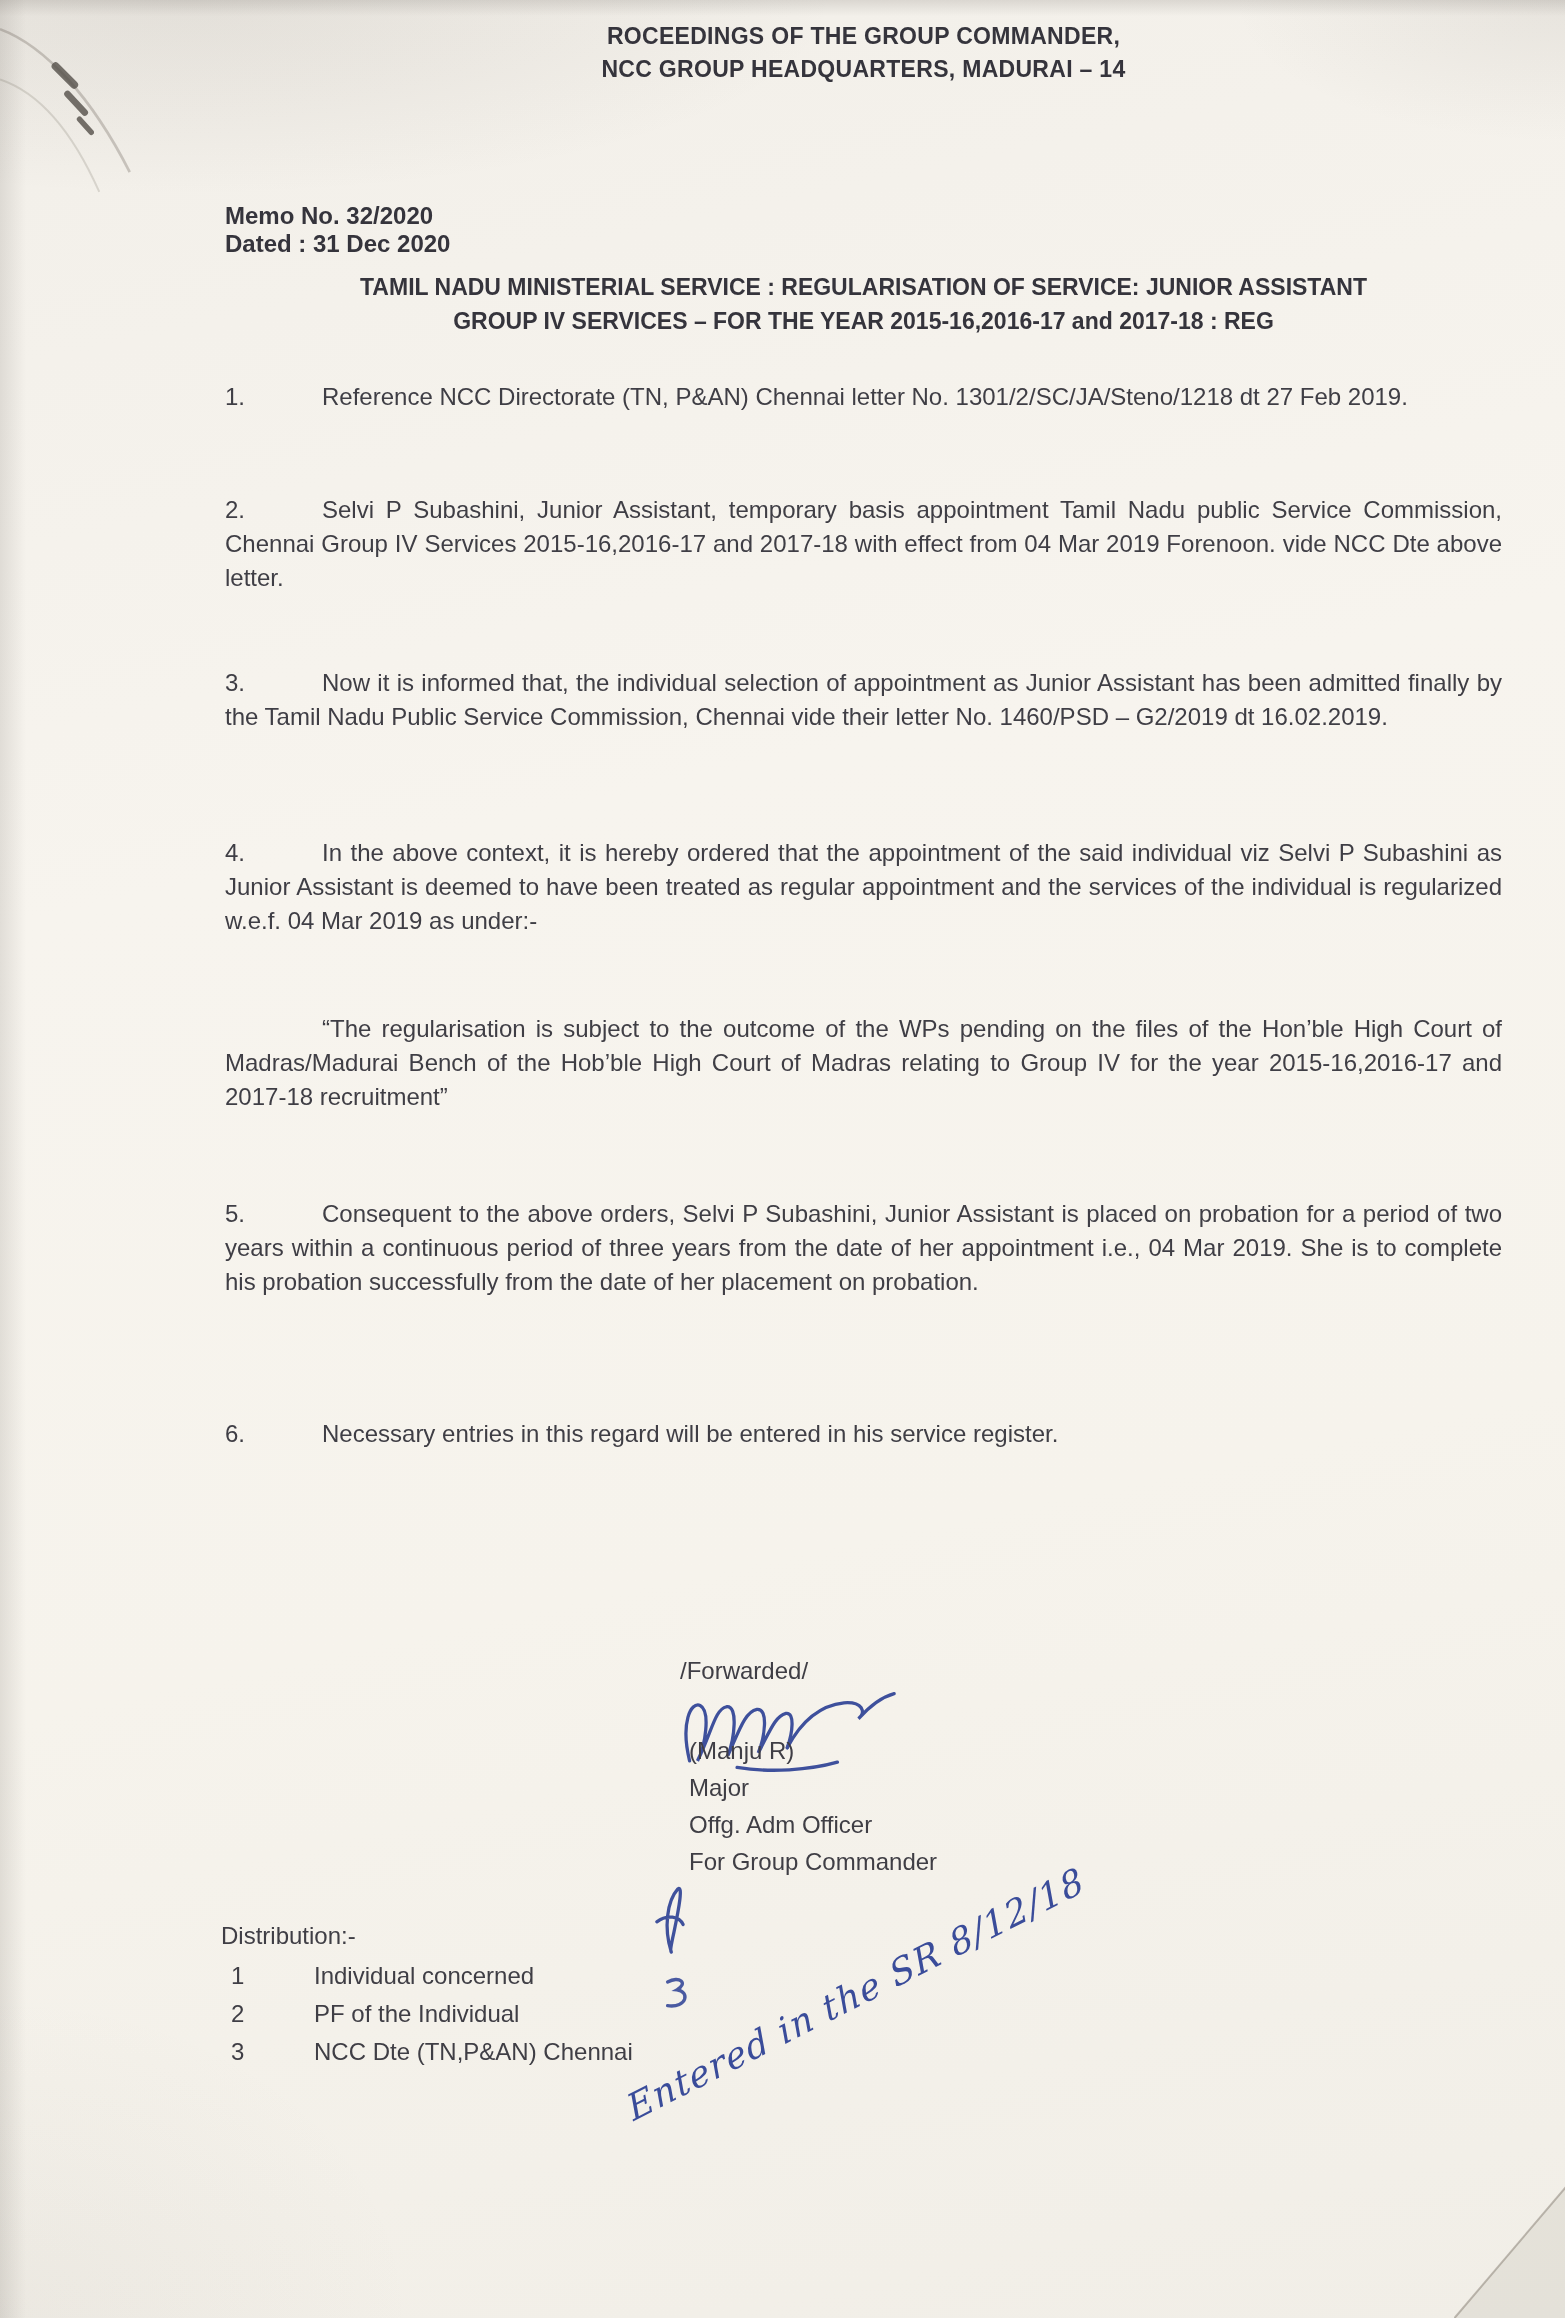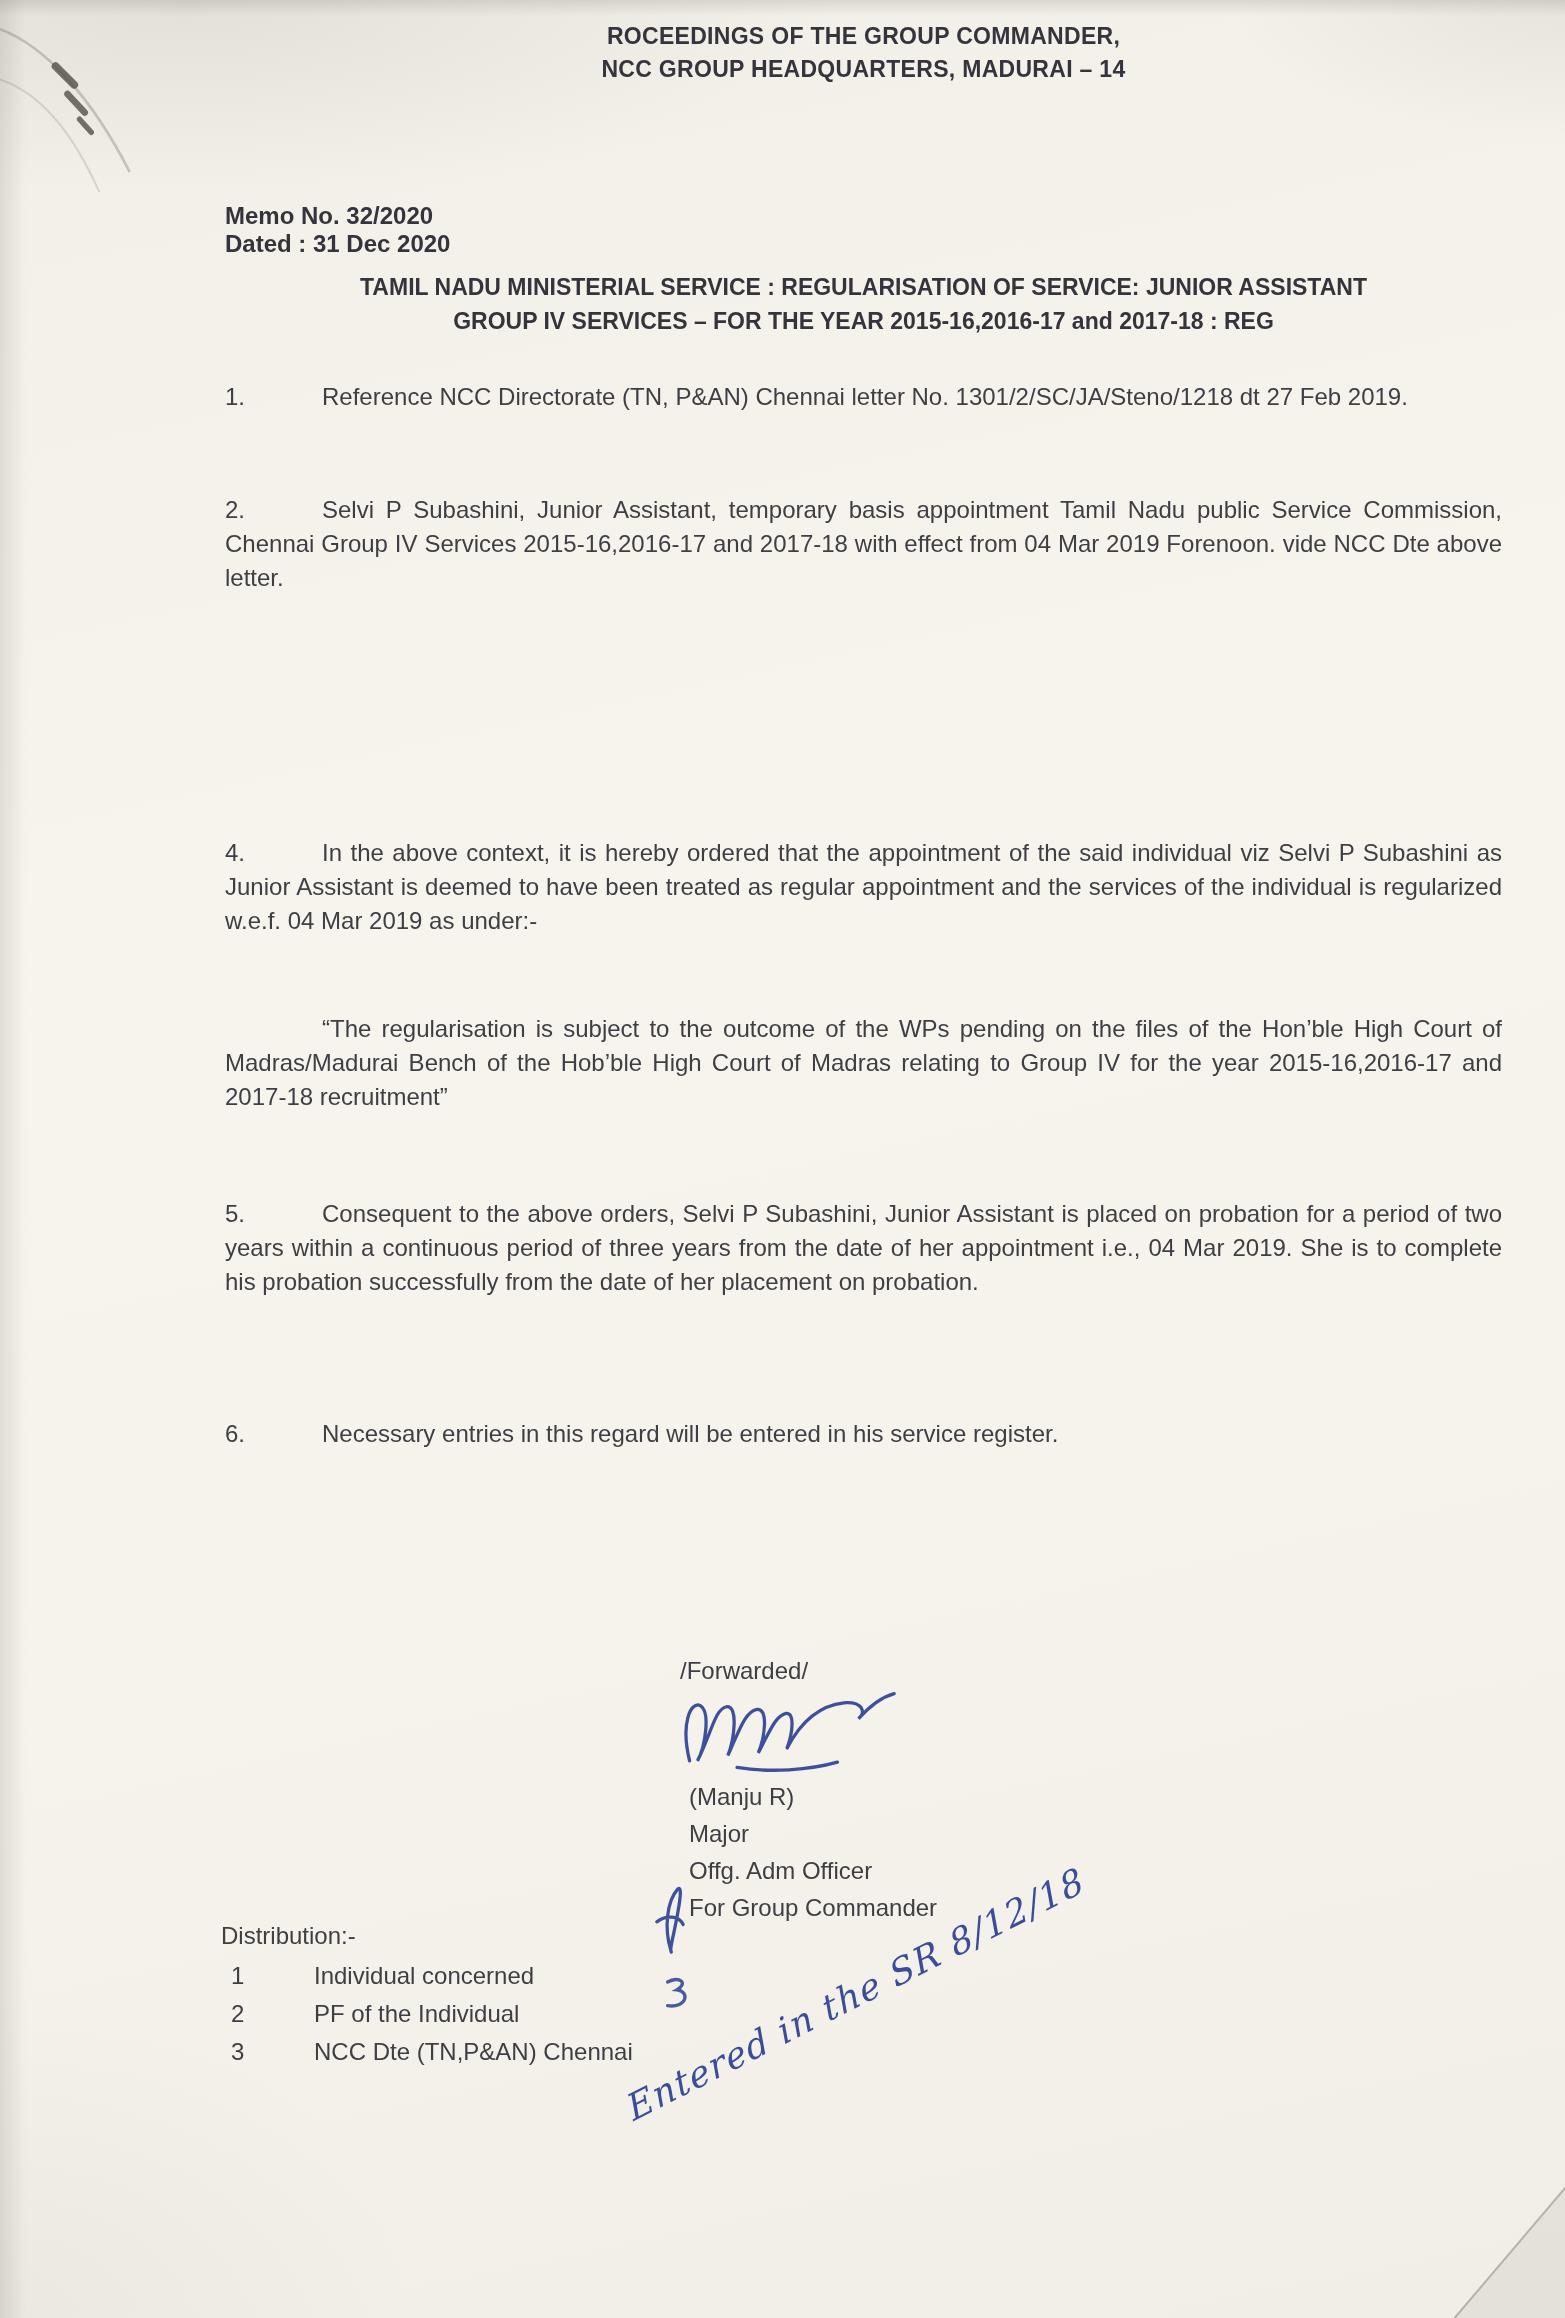--- a/index.html
+++ b/index.html
@@ -31,21 +31,21 @@
   .para { left:225px; width:1277px; text-align:justify; }
   .para.left { text-align:left; }
   .pnum { display:inline-block; width:97px; }
   .indent { text-indent:97px; }
 
   .sig-block { left:1168px; top:1511px; }
   .sig-block div { line-height:37px; }
 
   .fwd-label { left:680px; top:1654px; }
 
-  .fwd-block { left:689px; top:1778px; }
+  .fwd-block { left:689px; top:1732px; }
   .fwd-block div { line-height:37px; }
 
   .dist-heading { left:221px; top:1919px; }
   .dist-items { left:231px; top:1957px; }
   .dist-items .row { line-height:38px; }
   .dnum { display:inline-block; width:83px; }
 
   .hand-note {
     left:629px; top:2089px;
     font-family:"DejaVu Serif","Liberation Serif",serif;
@@ -103,20 +103,23 @@
   </div>
 
   <div class="abs body-text para left" style="top:380px">
     <span class="pnum">1.</span><span>Reference NCC Directorate (TN, P&amp;AN) Chennai letter No. 1301/2/SC/JA/Steno/1218 dt 27 Feb 2019.</span>
   </div>
 
   <div class="abs body-text para" style="top:493px">
     <span class="pnum">2.</span><span>Selvi P Subashini, Junior Assistant, temporary basis appointment Tamil Nadu public Service Commission, Chennai Group IV Services 2015-16,2016-17 and 2017-18  with effect from   04 Mar 2019  Forenoon. vide NCC Dte above letter.</span>
   </div>
 
+  <div class="abs body-text para" style="top:666px">
+    <span class="pnum">3.</span><span>Now it is informed that, the individual selection of appointment as Junior Assistant has been admitted finally by the Tamil Nadu Public Service Commission, Chennai vide their letter No. 1460/PSD – G2/2019 dt 16.02.2019.</span>
+  </div>
 
   <div class="abs body-text para" style="top:836px">
     <span class="pnum">4.</span><span>In the above context, it is hereby ordered that the appointment of the said individual viz Selvi P Subashini  as Junior Assistant is deemed to have been treated as regular appointment and the services of the individual is regularized w.e.f. 04 Mar 2019 as under:-</span>
   </div>
 
   <div class="abs body-text para indent" style="top:1012px">
     <span>“The regularisation is subject to the outcome of the WPs pending on the files of the Hon’ble High Court of Madras/Madurai Bench of the Hob’ble High Court of Madras relating to Group IV for the year 2015-16,2016-17 and 2017-18  recruitment”</span>
   </div>
 
   <div class="abs body-text para" style="top:1197px">

